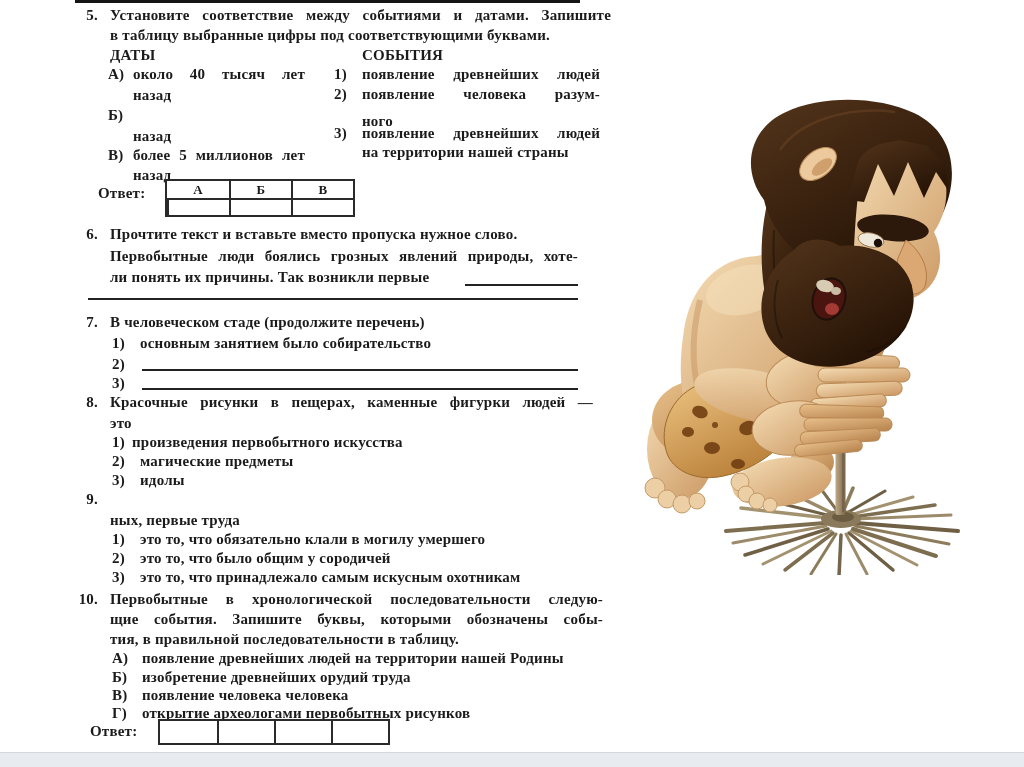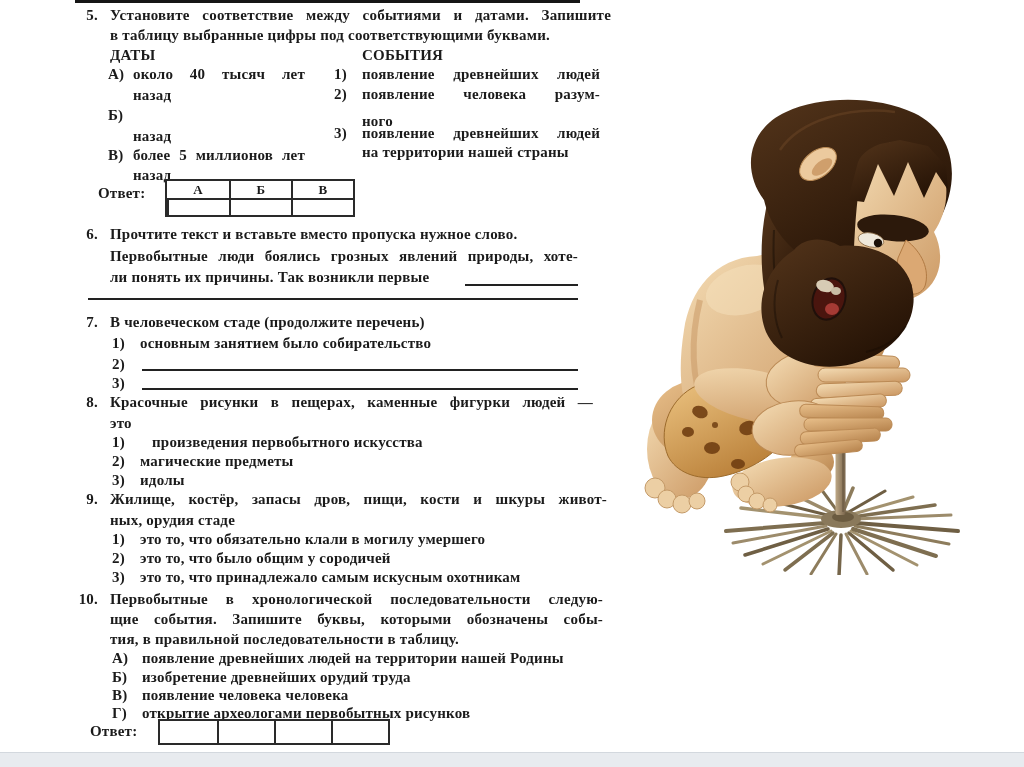--- a/index.html
+++ b/index.html
@@ -76,29 +76,28 @@
   <div class="ln" style="left:140px;top:334px">основным занятием было собирательство</div>
   <div class="mk" style="left:112px;top:355px">2)</div>
   <div class="ul" style="left:142px;top:369px;width:436px"></div>
   <div class="mk" style="left:112px;top:374px">3)</div>
   <div class="ul" style="left:142px;top:388px;width:436px"></div>
 
   <div class="qnum" style="top:393px">8.</div>
   <div class="ln j" style="left:110px;top:393px;width:483px">Красочные рисунки в пещерах, каменные фигурки людей —</div>
   <div class="ln" style="left:110px;top:414px">это</div>
   <div class="mk" style="left:112px;top:433px">1)</div>
-  <div class="ln" style="left:152px;top:433px">произведения первобытного искусства</div>
+  <div class="ln" style="left:132px;top:433px">произведения первобытного искусства</div>
   <div class="mk" style="left:112px;top:452px">2)</div>
   <div class="ln" style="left:140px;top:452px">магические предметы</div>
   <div class="mk" style="left:112px;top:471px">3)</div>
   <div class="ln" style="left:140px;top:471px">идолы</div>
 
   <div class="qnum" style="top:490px">9.</div>
-  <div class="ln j" style="left:110px;top:490px;width:497px">Жилище, костёр, запасы дров, пищи, кости и шкуры живот-</div>
-  <div class="ln" style="left:110px;top:511px">ных, орудия стаде</div>
+  <div class="ln" style="left:110px;top:511px">ных, первые труда</div>
   <div class="mk" style="left:112px;top:530px">1)</div>
   <div class="ln" style="left:140px;top:530px">это то, что обязательно клали в могилу умершего</div>
   <div class="mk" style="left:112px;top:549px">2)</div>
   <div class="ln" style="left:140px;top:549px">это то, что было общим у сородичей</div>
   <div class="mk" style="left:112px;top:568px">3)</div>
   <div class="ln" style="left:140px;top:568px">это то, что принадлежало самым искусным охотникам</div>
 
   <div class="qnum" style="top:590px">10.</div>
   <div class="ln j" style="left:110px;top:590px;width:493px">Первобытные в хронологической последовательности следую-</div>
   <div class="ln j" style="left:110px;top:610px;width:493px">щие события. Запишите буквы, которыми обозначены собы-</div>

